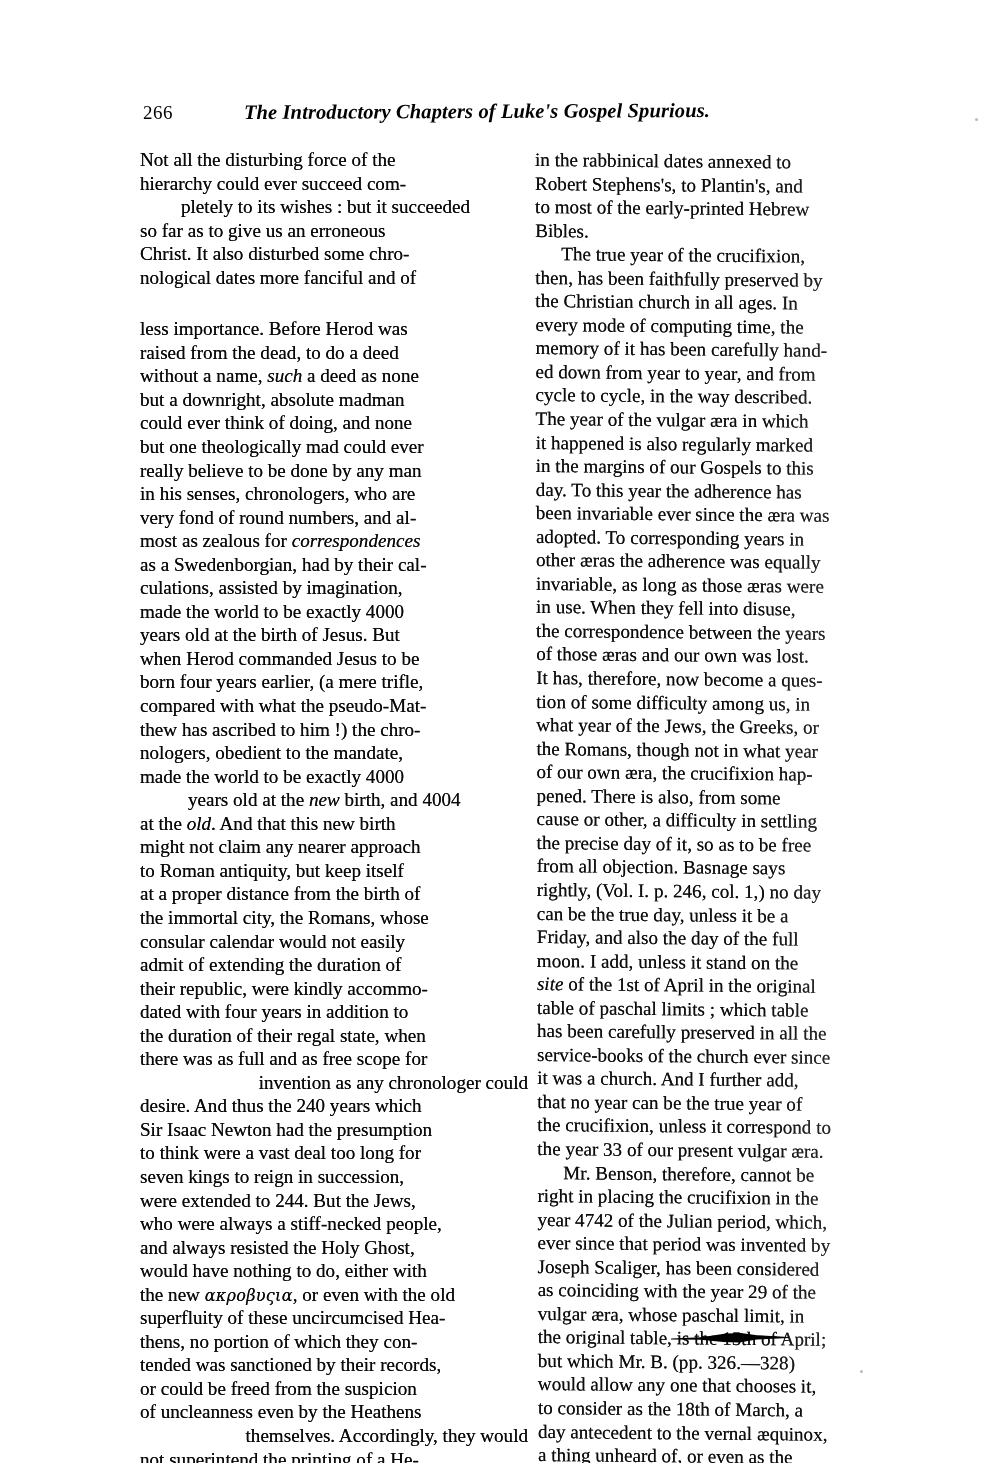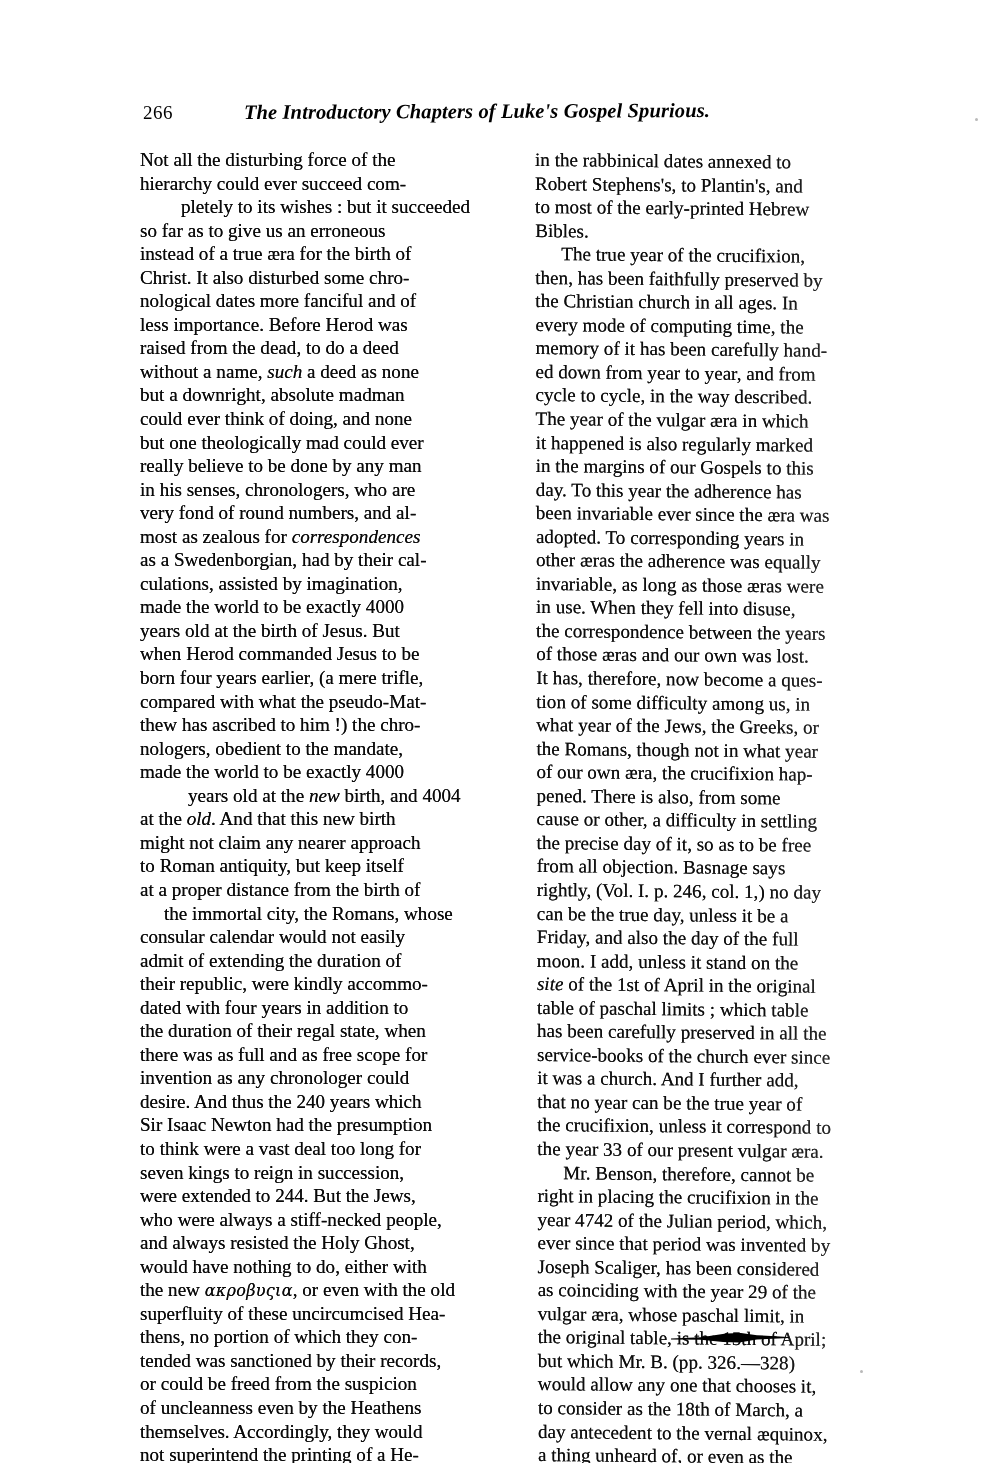--- a/index.html
+++ b/index.html
@@ -132,24 +132,23 @@
   <div id="header">
     <span id="folio">266</span>
     <span id="head-title">The Introductory Chapters of Luke's Gospel Spurious.</span>
   </div>
 
   <div class="column" id="col-left">
       <div class="ln" style="letter-spacing: 0px; font-family: Liberation Serif, serif;">Not all the disturbing force of the</div>
       <div class="ln" style="letter-spacing: 0px;">hierarchy could ever succeed com-</div>
       <div class="ln" style="letter-spacing: 0px; margin-left: 41px;">pletely to its wishes : but it succeeded</div>
       <div class="ln" style="letter-spacing: 0px;">so far as to give us an erroneous</div>
-      <div class="ln" style="letter-spacing: 0px;">instead of a true æra for the birth of</div>
       <div class="ln" style="letter-spacing: 0px;">Christ.   It also disturbed some chro-</div>
       <div class="ln" style="letter-spacing: 0px;">nological dates more fanciful and of</div>
-      <div class="ln" style="letter-spacing: 0px;">less importance.   Before Herod was</div>
+      <div class="ln" style="letter-spacing: 0px; margin-top: 28px;">less importance.   Before Herod was</div>
       <div class="ln" style="letter-spacing: 0px;">raised from the dead, to do a deed</div>
       <div class="ln" style="letter-spacing: 0px;">without a name, <i>such</i> a deed as none</div>
       <div class="ln" style="letter-spacing: 0px;">but a downright, absolute madman</div>
       <div class="ln" style="letter-spacing: 0px;">could ever think of doing, and none</div>
       <div class="ln" style="letter-spacing: 0px;">but one theologically mad could ever</div>
       <div class="ln" style="letter-spacing: 0px;">really believe to be done by any man</div>
       <div class="ln" style="letter-spacing: 0px;">in his senses, chronologers, who are</div>
       <div class="ln" style="letter-spacing: 0px;">very fond of round numbers, and al-</div>
       <div class="ln" style="letter-spacing: 0px;">most as zealous for <i>correspondences</i></div>
       <div class="ln" style="letter-spacing: 0px;">as a Swedenborgian, had by their cal-</div>
@@ -160,43 +159,43 @@
       <div class="ln" style="letter-spacing: 0px;">born four years earlier, (a mere trifle,</div>
       <div class="ln" style="letter-spacing: 0px;">compared with what the pseudo-Mat-</div>
       <div class="ln" style="letter-spacing: 0px;">thew has ascribed to him !) the chro-</div>
       <div class="ln" style="letter-spacing: 0px;">nologers, obedient to the mandate,</div>
       <div class="ln" style="letter-spacing: 0px;">made the world to be exactly 4000</div>
       <div class="ln" style="letter-spacing: 0px; margin-left: 48px;">years old at the <i>new</i> birth, and 4004</div>
       <div class="ln" style="letter-spacing: 0px;">at the <i>old</i>.   And that this new birth</div>
       <div class="ln" style="letter-spacing: 0px;">might not claim any nearer approach</div>
       <div class="ln" style="letter-spacing: 0px;">to Roman antiquity, but keep itself</div>
       <div class="ln" style="letter-spacing: 0px;">at a proper distance from the birth of</div>
-      <div class="ln" style="letter-spacing: 0px; margin-left: 24px;">the immortal city, the Romans, whose</div>
+      <div class="ln" style="letter-spacing: 0px;">the immortal city, the Romans, whose</div>
       <div class="ln" style="letter-spacing: 0px;">consular calendar would not easily</div>
       <div class="ln" style="letter-spacing: 0px;">admit of extending the duration of</div>
       <div class="ln" style="letter-spacing: 0px;">their republic, were kindly accommo-</div>
       <div class="ln" style="letter-spacing: 0px;">dated with four years in addition to</div>
       <div class="ln" style="letter-spacing: 0px;">the duration of their regal state, when</div>
       <div class="ln" style="letter-spacing: 0px;">there was as full and as free scope for</div>
-      <div class="ln" style="letter-spacing: 0px;">invention as any chronologer could</div>
+      <div class="ln" style="letter-spacing: 0px; text-align: right;">invention as any chronologer could</div>
       <div class="ln" style="letter-spacing: 0px;">desire.  And thus the 240 years which</div>
       <div class="ln" style="letter-spacing: 0px;">Sir Isaac Newton had the presumption</div>
       <div class="ln" style="letter-spacing: 0px;">to think were a vast deal too long for</div>
       <div class="ln" style="letter-spacing: 0px;">seven kings to reign in succession,</div>
       <div class="ln" style="letter-spacing: 0px;">were extended to 244.   But the Jews,</div>
       <div class="ln" style="letter-spacing: 0px;">who were always a stiff-necked people,</div>
       <div class="ln" style="letter-spacing: 0px;">and always resisted the Holy Ghost,</div>
       <div class="ln" style="letter-spacing: 0px;">would have nothing to do, either with</div>
       <div class="ln" style="letter-spacing: 0px;">the new <span class="grk">ακροβυςια</span>, or even with the old</div>
       <div class="ln" style="letter-spacing: 0px;">superfluity of these uncircumcised Hea-</div>
       <div class="ln" style="letter-spacing: 0px;">thens, no portion of which they con-</div>
       <div class="ln" style="letter-spacing: 0px;">tended was sanctioned by their records,</div>
       <div class="ln" style="letter-spacing: 0px;">or could be freed from the suspicion</div>
       <div class="ln" style="letter-spacing: 0px;">of uncleanness even by the Heathens</div>
-      <div class="ln" style="letter-spacing: 0px;">themselves.   Accordingly, they would</div>
+      <div class="ln" style="letter-spacing: 0px; text-align: right;">themselves.   Accordingly, they would</div>
       <div class="ln" style="letter-spacing: 0px;">not superintend the printing of a He-</div>
     </div>
 
   <div class="column" id="col-right">
       <div class="ln" style="letter-spacing: 0px; margin-left: 0px;">in the rabbinical dates annexed to</div>
       <div class="ln" style="letter-spacing: 0px; margin-left: 0.06px;">Robert Stephens's, to Plantin's, and</div>
       <div class="ln" style="letter-spacing: 0px; margin-left: 0.11px;">to most of the early-printed Hebrew</div>
       <div class="ln" style="letter-spacing: 0px; margin-left: 0.17px;">Bibles.</div>
       <div class="ln ind" style="letter-spacing: 0px; margin-left: 0.22px;">The true year of the crucifixion,</div>
       <div class="ln" style="letter-spacing: 0px; margin-left: 0.28px;">then, has been faithfully preserved by</div>

